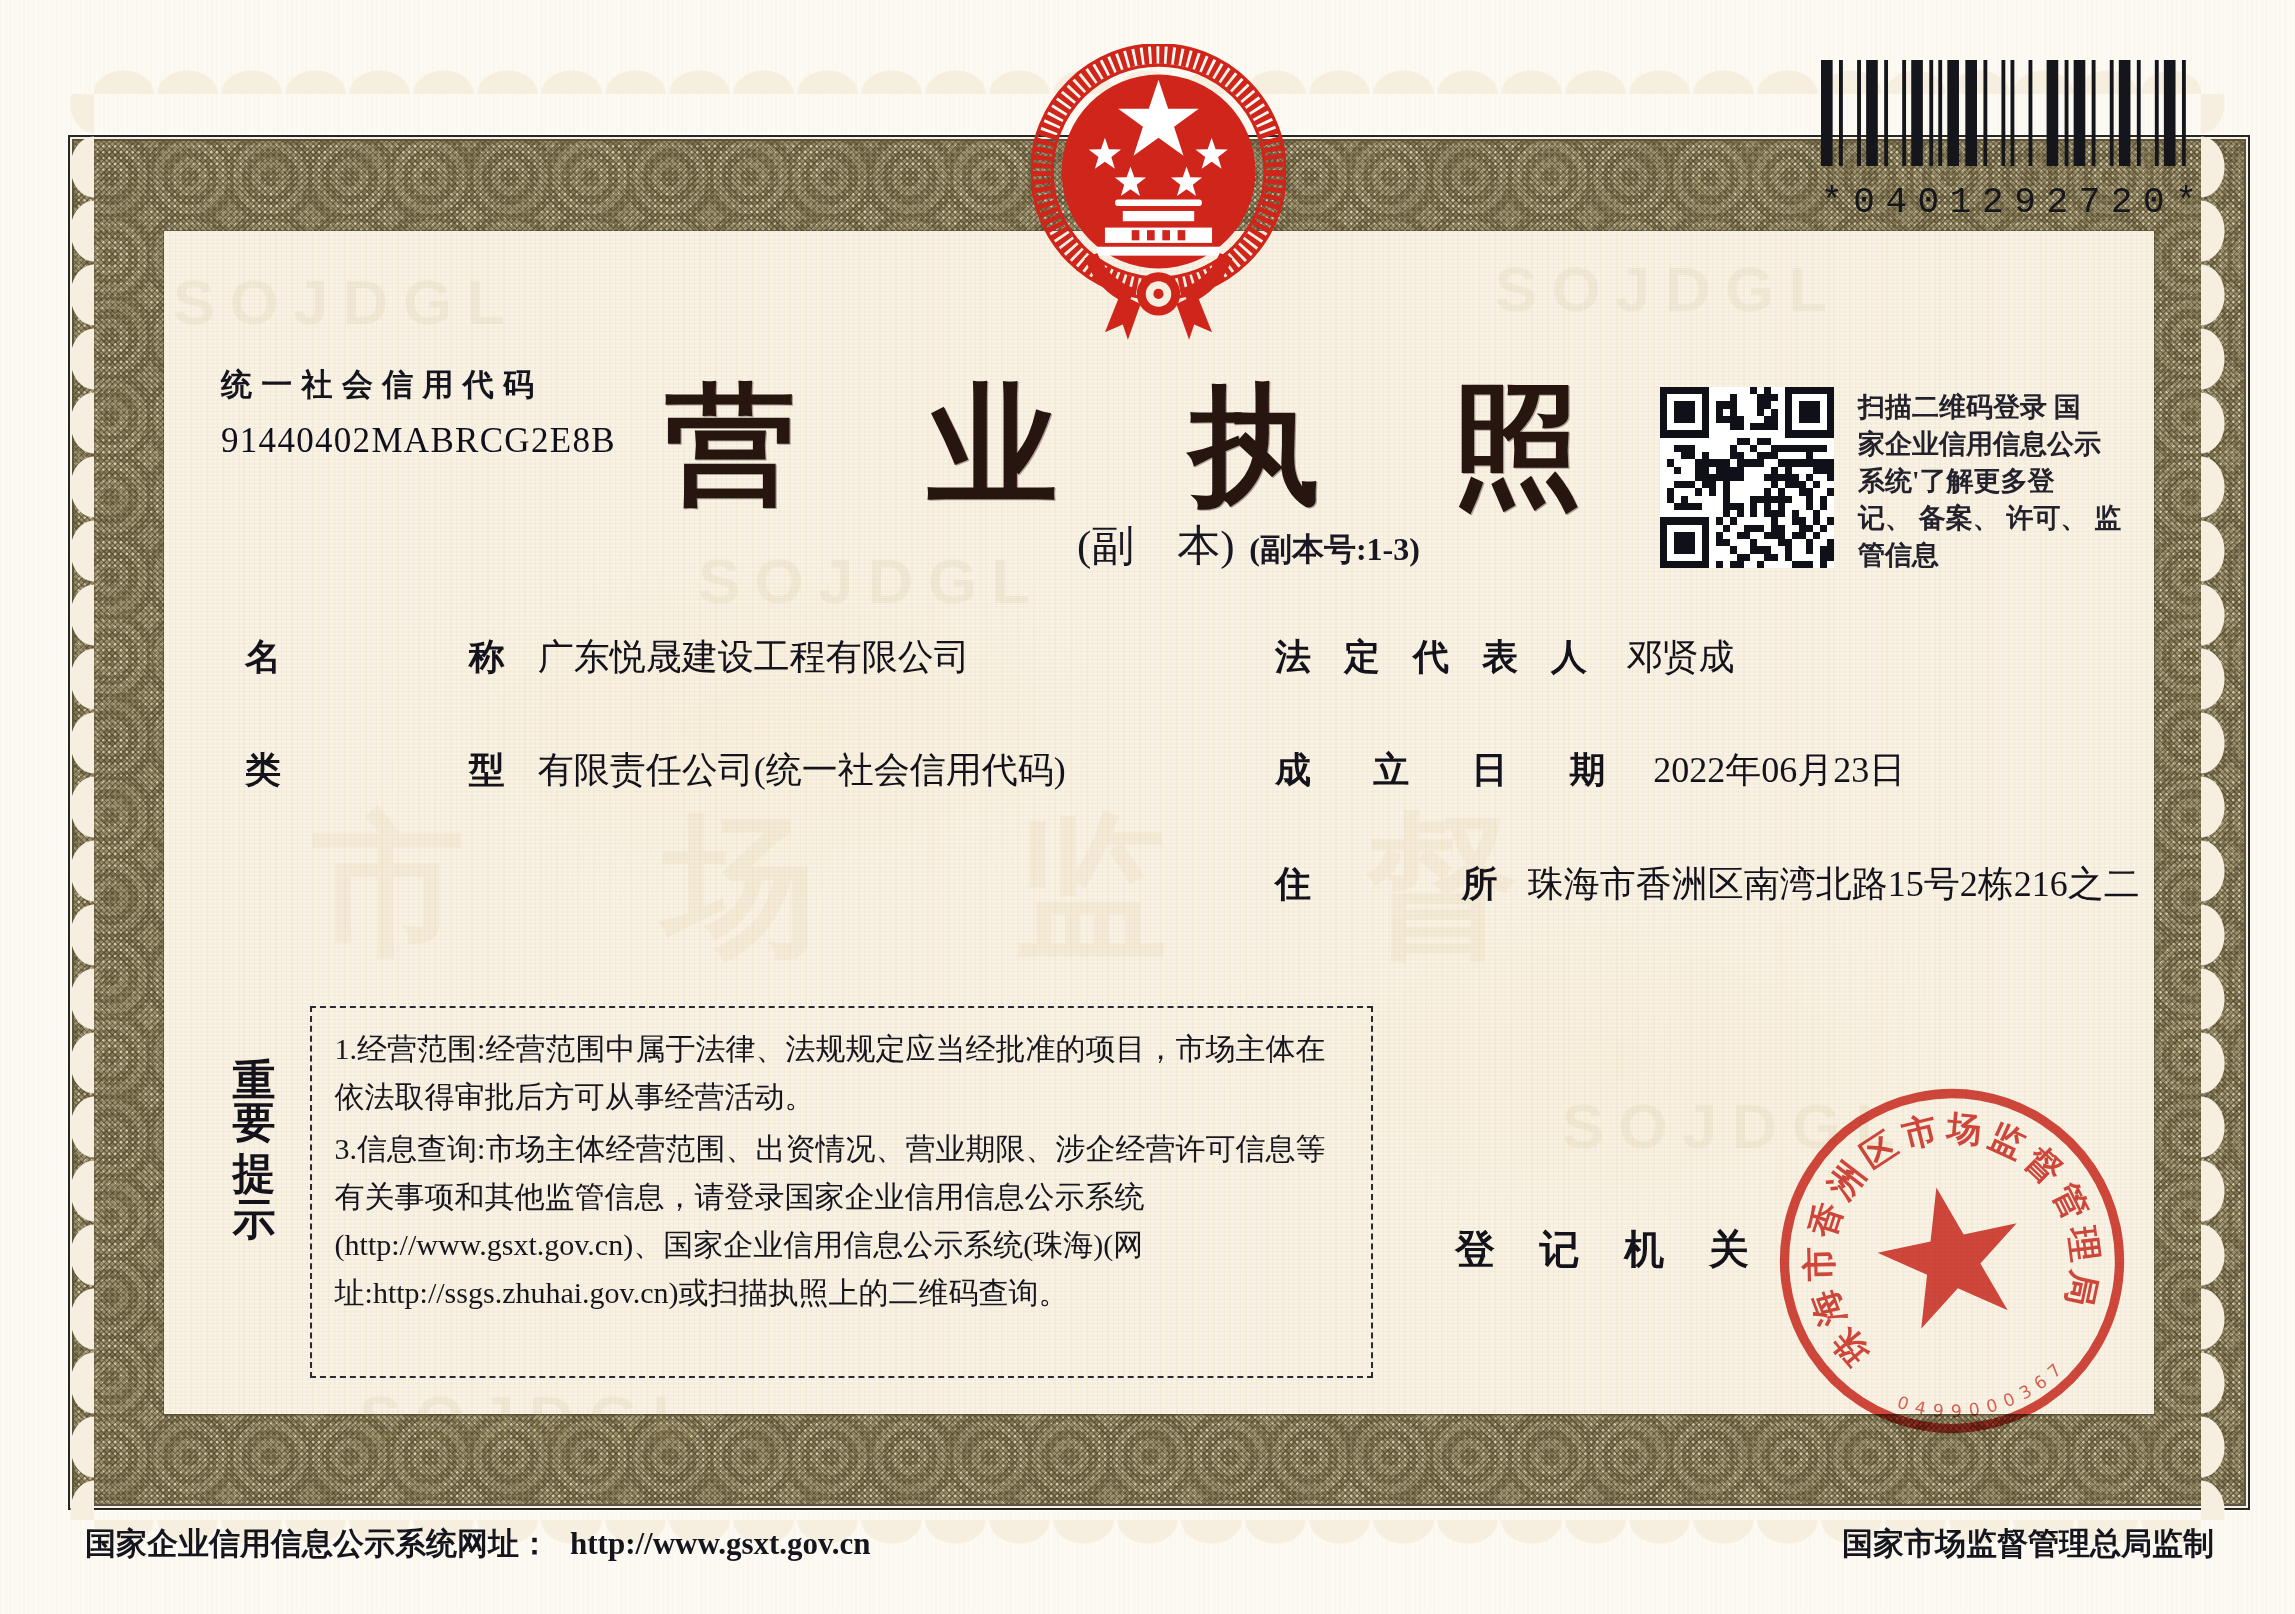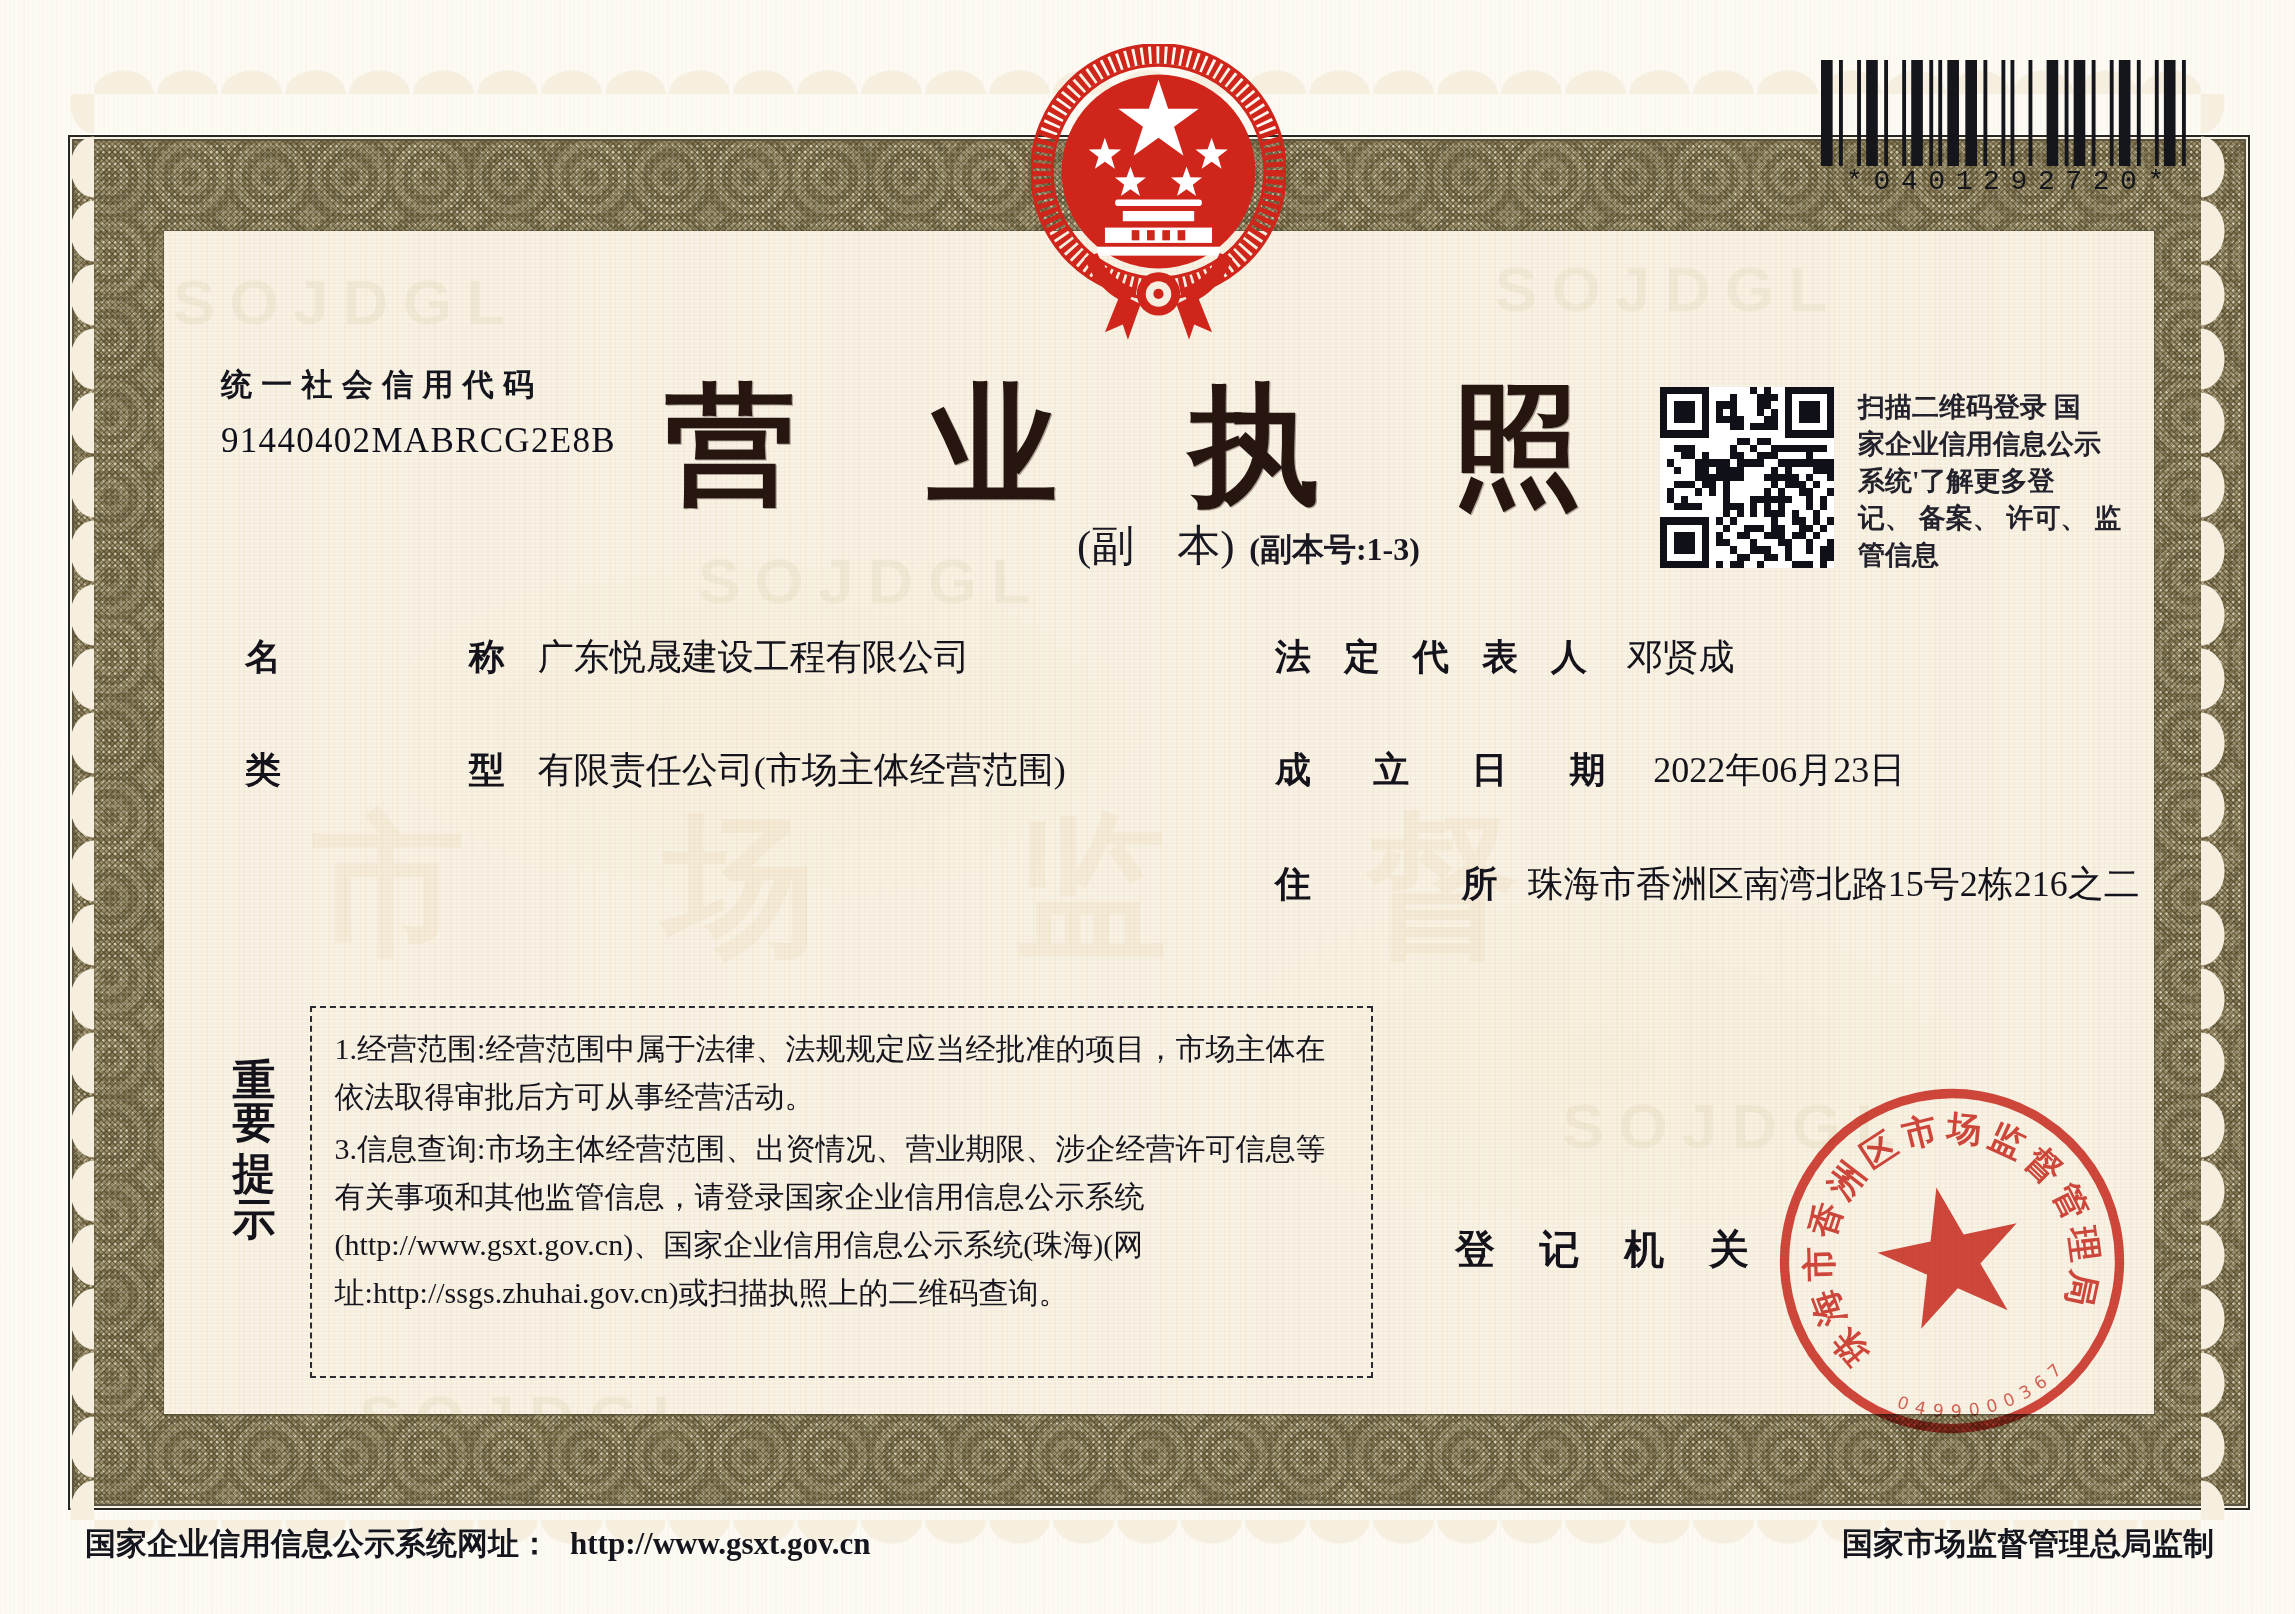--- a/index.html
+++ b/index.html
@@ -55,22 +55,22 @@
 
   
   .wm{position:absolute;z-index:3;color:#b5a36a;opacity:.10;font-family:"Liberation Sans","DejaVu Sans",sans-serif;
       font-weight:bold;letter-spacing:14.6px;pointer-events:none;}
   .wm.big{font-size:153px;letter-spacing:80px;color:#d8b070;opacity:.10;font-family:"Liberation Serif",serif;}
 
   
   .emblem{position:absolute;left:1031px;top:44px;width:255px;height:298px;z-index:5;}
   .barcode{position:absolute;left:1821px;top:60px;width:379px;z-index:5;text-align:center;}
   .barcode svg{display:block;width:379px;height:106px;}
-  .barcode-text{margin-top:0;font-family:"Liberation Mono","DejaVu Sans Mono",monospace;
-      font-size:28px;letter-spacing:10.6px;color:#15151c;}
+  .barcode-text{margin-top:16px;font-family:"Liberation Mono","DejaVu Sans Mono",monospace;
+      font-size:36px;letter-spacing:10.6px;color:#15151c;}
 
   .credit{position:absolute;left:221px;top:364px;z-index:4;}
   .credit-label{font-size:31px;font-weight:bold;letter-spacing:9.3px;color:#15151e;}
   .credit-code{margin-top:14.6px;font-size:35px;color:#10101c;letter-spacing:1.3px;}
 
   .title{position:absolute;left:50%;transform:translateX(-50%);top:359px;z-index:4;
       font-family:"Liberation Sans","DejaVu Sans",sans-serif;
       font-size:130px;font-weight:900;color:#271510;letter-spacing:48px;white-space:nowrap;
       text-shadow:1.3px 1.3px 0 rgba(39,21,16,.35);}
   .subtitle{position:absolute;left:1077px;top:517px;z-index:4;white-space:nowrap;}
@@ -522,21 +522,21 @@
     <div>记、 备案、 许可、 监</div>
     <div>管信息</div>
   </div>
 
   <div class="field" style="left:245px;top:633px;">
     <span class="flabel">名　　　　　称</span>
     <span class="fvalue" style="margin-left:22.6px;">广东悦晟建设工程有限公司</span>
   </div>
   <div class="field" style="left:245px;top:746px;">
     <span class="flabel">类　　　　　型</span>
-    <span class="fvalue" style="margin-left:22.6px;">有限责任公司(市场主体经营范围)</span>
+    <span class="fvalue" style="margin-left:22.6px;">有限责任公司(统一社会信用代码)</span>
   </div>
   <div class="field" style="left:1275px;top:633px;">
     <span class="flabel" style="letter-spacing:12px;">法 定 代 表 人</span>
     <span class="fvalue" style="margin-left:18.6px;">邓贤成</span>
   </div>
   <div class="field" style="left:1275px;top:746px;">
     <span class="flabel" style="letter-spacing:26.6px;">成 立 日 期</span>
     <span class="fvalue" style="margin-left:12px;">2022年06月23日</span>
   </div>
   <div class="field" style="left:1275px;top:860px;">

